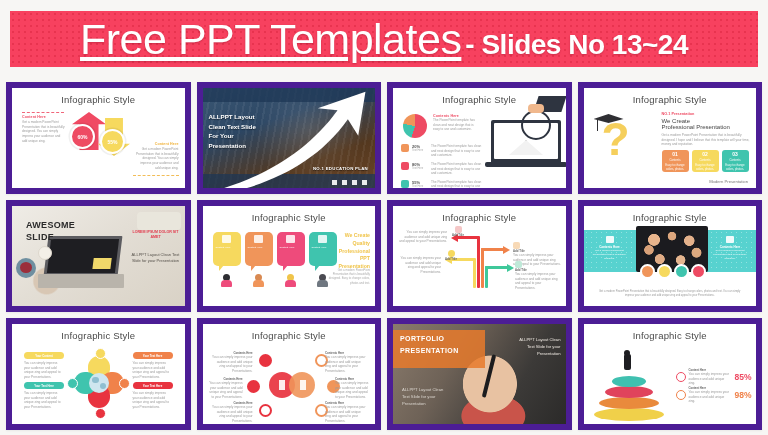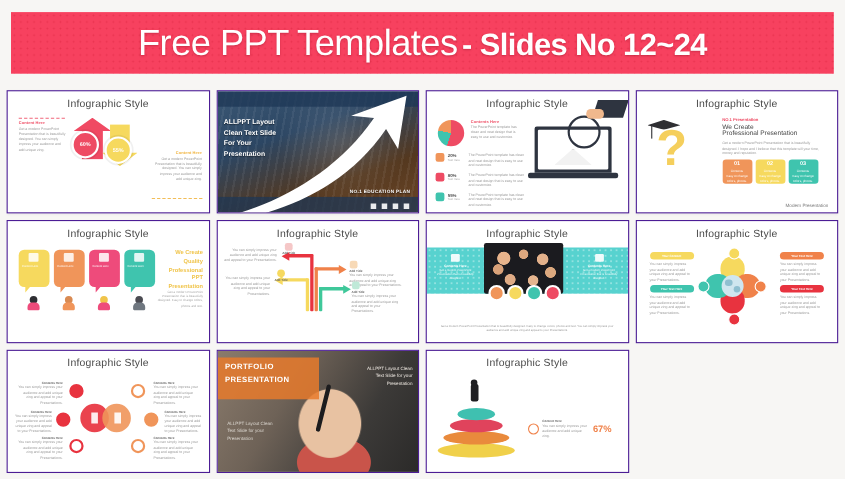--- a/index.html
+++ b/index.html
@@ -17,31 +17,31 @@
     background-image:radial-gradient(#e8334f 0.8px, transparent 0.9px);
     background-size:6px 6px;
     display:flex;align-items:center;justify-content:center;
     box-sizing:border-box;
   }
   .banner-title{
     color:#ffffff;white-space:nowrap;
     text-shadow:0 1px 2px rgba(120,10,30,.35);
     letter-spacing:-0.5px;
   }
-  .banner-title .t1{font-size:33px;font-weight:400;}
+  .banner-title .t1{font-size:43px;font-weight:400;text-decoration:underline;}
   .banner-title .t2{font-size:28px;font-weight:700;}
 
   
   .grid{
     position:absolute;left:6px;top:82px;width:756px;height:348px;
     display:grid;grid-template-columns:repeat(4,1fr);grid-template-rows:repeat(3,1fr);
     gap:6px 6px;box-sizing:border-box;
   }
   .slide{
-    position:relative;background:#fff;border:1px solid #4c1d95;
+    position:relative;background:#fff;border:6px solid #4c1d95;
     box-sizing:border-box;overflow:hidden;
     box-shadow:0 1px 2px rgba(0,0,0,.06);
   }
   .sl-title{
     position:absolute;left:0;right:0;top:6px;text-align:center;
     font-size:9.5px;color:#4a4a4a;font-weight:400;letter-spacing:.2px;
   }
   .lbl{font-size:3.6px;font-weight:700;letter-spacing:.1px;}
   .mini{font-size:3.2px;color:#9b9b9b;line-height:1.45;}
 
@@ -170,21 +170,21 @@
   .ico{width:8px;height:8px;border-radius:50%;border:1.6px solid;flex:0 0 auto;}
 </style>
 </head>
 <body>
 
 <div class="page">
 
   <div class="banner">
     <div class="banner-title">
       <span class="t1">Free PPT Templates</span>
-      <span class="t2">- Slides No 12~24</span>
+      <span class="t2">- Slides No 13~24</span>
     </div>
   </div>
 
   <div class="grid">
 
     <div class="slide">
       <div class="sl-title">Infographic Style</div>
       <div class="dash-h" style="left:10px;top:24px;width:42px;border-color:#ee4b63;"></div>
       <div style="position:absolute;left:10px;top:27px;width:44px;">
         <div class="lbl" style="color:#ee4b63;">Content Here</div>
@@ -285,20 +285,36 @@
         <div class="sub">Easy to change colors, photos.</div>
       </div>
       <div class="box3" style="left:138px;top:62px;width:27px;height:22px;background:#3fc4ae;">
         <div class="num">03</div>
         <div class="sub">Contents</div>
         <div class="sub">Easy to change colors, photos.</div>
       </div>
       <div style="position:absolute;right:8px;bottom:4px;font-size:4.2px;color:#777;">Modern Presentation</div>
     </div>
 
+    <div class="slide">
+      <div class="photo ph-desk"></div>
+      <div class="desk-lap" style="left:34px;top:30px;width:74px;height:40px;">
+        <div class="desk-scr" style="left:3px;top:3px;right:3px;bottom:3px;"></div>
+        <div style="position:absolute;right:8px;bottom:7px;width:18px;height:11px;background:#f0d86a;"></div>
+      </div>
+      <div style="position:absolute;left:26px;top:68px;width:86px;height:14px;background:#b9b4ab;border-radius:1px;"></div>
+      <div style="position:absolute;left:4px;top:52px;width:20px;height:20px;border-radius:50%;background:#6f8fa0;"></div>
+      <div style="position:absolute;left:8px;top:56px;width:12px;height:11px;border-radius:50%;background:#9b2f3b;"></div>
+      <div style="position:absolute;left:26px;top:40px;width:12px;height:12px;border-radius:50%;background:#f3efe7;border:1px solid #ddd7cc;"></div>
+      <div style="position:absolute;right:4px;top:6px;width:44px;height:18px;border-radius:4px;background:#e9e6dc;"></div>
+      <div style="position:absolute;left:14px;top:14px;color:#2b2b2b;font-size:9px;font-weight:700;letter-spacing:.3px;">AWESOME</div>
+      <div style="position:absolute;left:14px;top:26px;color:#2b2b2b;font-size:9px;font-weight:700;letter-spacing:.3px;">SLIDE</div>
+      <div style="position:absolute;right:5px;top:24px;width:48px;text-align:center;font-size:3.6px;font-weight:700;color:#e23b4e;line-height:1.4;">LOREM IPSUM DOLOR SIT AMET</div>
+      <div style="position:absolute;right:5px;top:46px;width:48px;text-align:center;font-size:4px;color:#55504a;line-height:1.6;">ALLPPT Layout Clean Text Slide for your Presentation</div>
+    </div>
 
     <div class="slide">
       <div class="sl-title">Infographic Style</div>
       <div class="bub" style="left:10px;top:26px;width:28px;height:34px;background:#f6d95e;">
         <div style="position:absolute;left:9px;top:3px;width:9px;height:8px;background:rgba(255,255,255,.85);border-radius:1px;"></div>
         <div style="position:absolute;left:3px;top:14px;right:3px;font-size:2.5px;color:#fff;line-height:1.5;">Content Here</div>
       </div>
       <div style="position:absolute;left:16px;top:59px;width:0;height:0;border-left:5px solid #f6d95e;border-bottom:6px solid transparent;"></div>
       <div class="bub" style="left:42px;top:26px;width:28px;height:34px;background:#f0955a;">
         <div style="position:absolute;left:9px;top:3px;width:9px;height:8px;background:rgba(255,255,255,.85);border-radius:1px;"></div>
@@ -483,24 +499,32 @@
 
     <div class="slide">
       <div class="sl-title">Infographic Style</div>
       <div class="layer" style="left:10px;top:84px;width:70px;height:13px;background:#f0d04a;"></div>
       <div class="layer" style="left:15px;top:73px;width:60px;height:12px;background:#e98a3c;"></div>
       <div class="layer" style="left:21px;top:62px;width:48px;height:12px;background:#e0435c;"></div>
       <div class="layer" style="left:28px;top:52px;width:34px;height:11px;background:#3fc0b0;"></div>
       <div style="position:absolute;left:40px;top:30px;width:7px;height:16px;background:#1e1e22;border-radius:2px;"></div>
       <div style="position:absolute;left:40px;top:26px;width:6px;height:6px;border-radius:50%;background:#1e1e22;"></div>
 
+      <div class="pctrow" style="left:92px;top:44px;width:76px;">
+        <div class="ico" style="border-color:#ee4b63;"></div>
+        <div style="flex:1;">
+          <div style="font-size:2.8px;font-weight:700;color:#666;">Content Here</div>
+          <div class="mini">You can simply impress your audience and add unique zing.</div>
+        </div>
+        <div class="pct" style="color:#ee4b63;">85%</div>
+      </div>
       <div class="pctrow" style="left:92px;top:62px;width:76px;">
         <div class="ico" style="border-color:#f0824a;"></div>
         <div style="flex:1;">
           <div style="font-size:2.8px;font-weight:700;color:#666;">Content Here</div>
           <div class="mini">You can simply impress your audience and add unique zing.</div>
         </div>
-        <div class="pct" style="color:#f0824a;">67%</div>
+        <div class="pct" style="color:#f0824a;">98%</div>
       </div>
     </div>
 
   </div>
 </div>
 
 </body></html>

